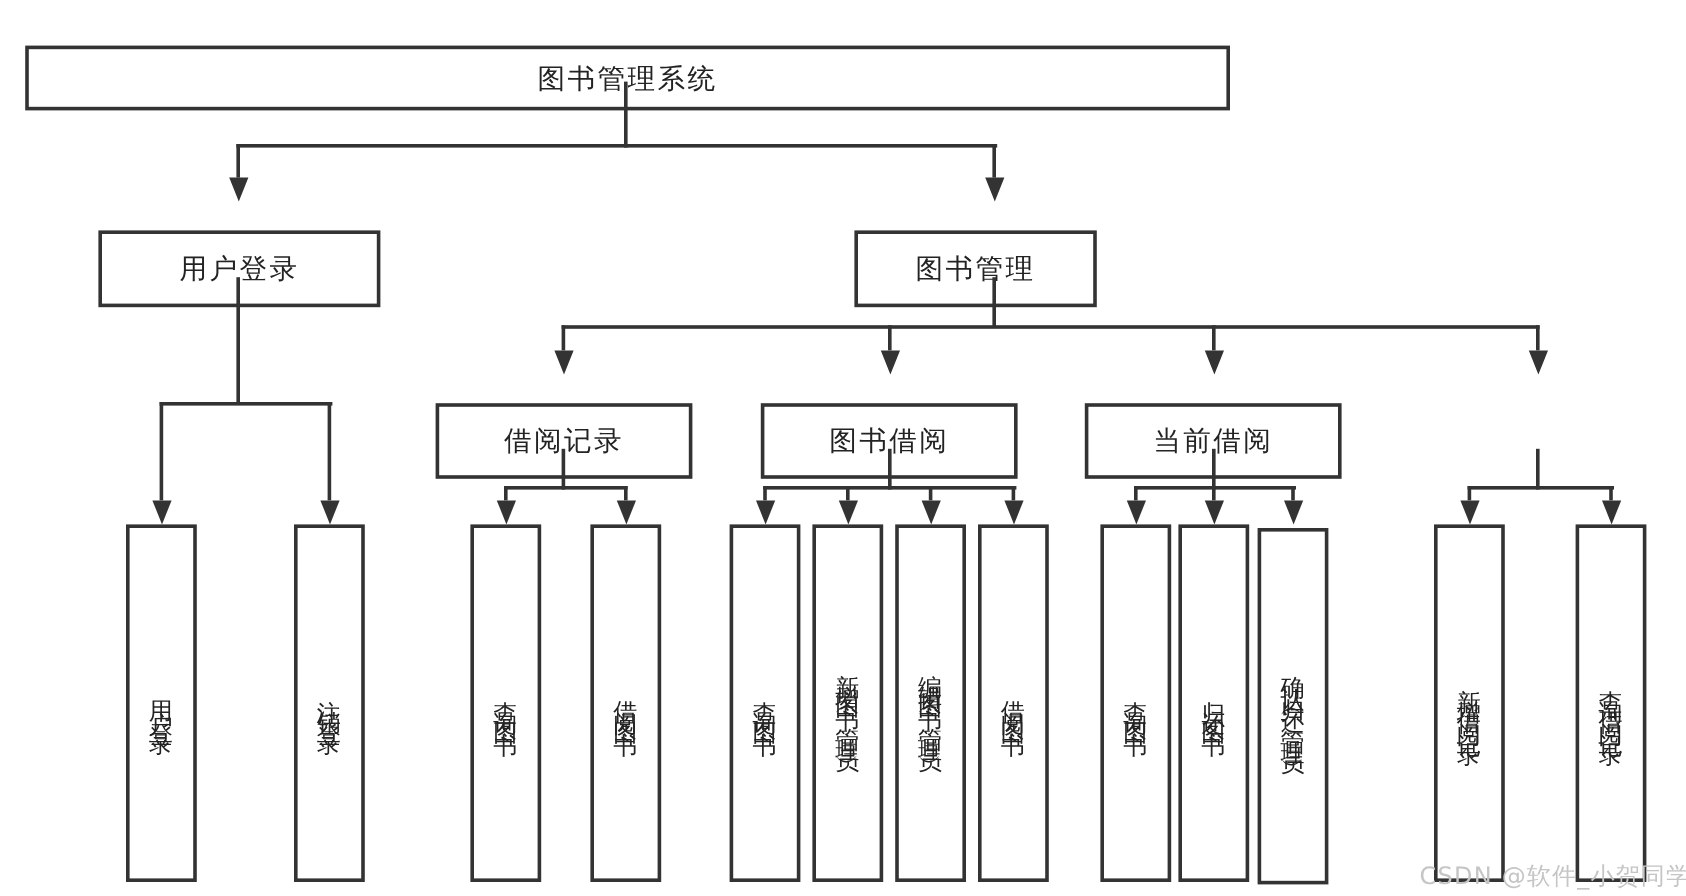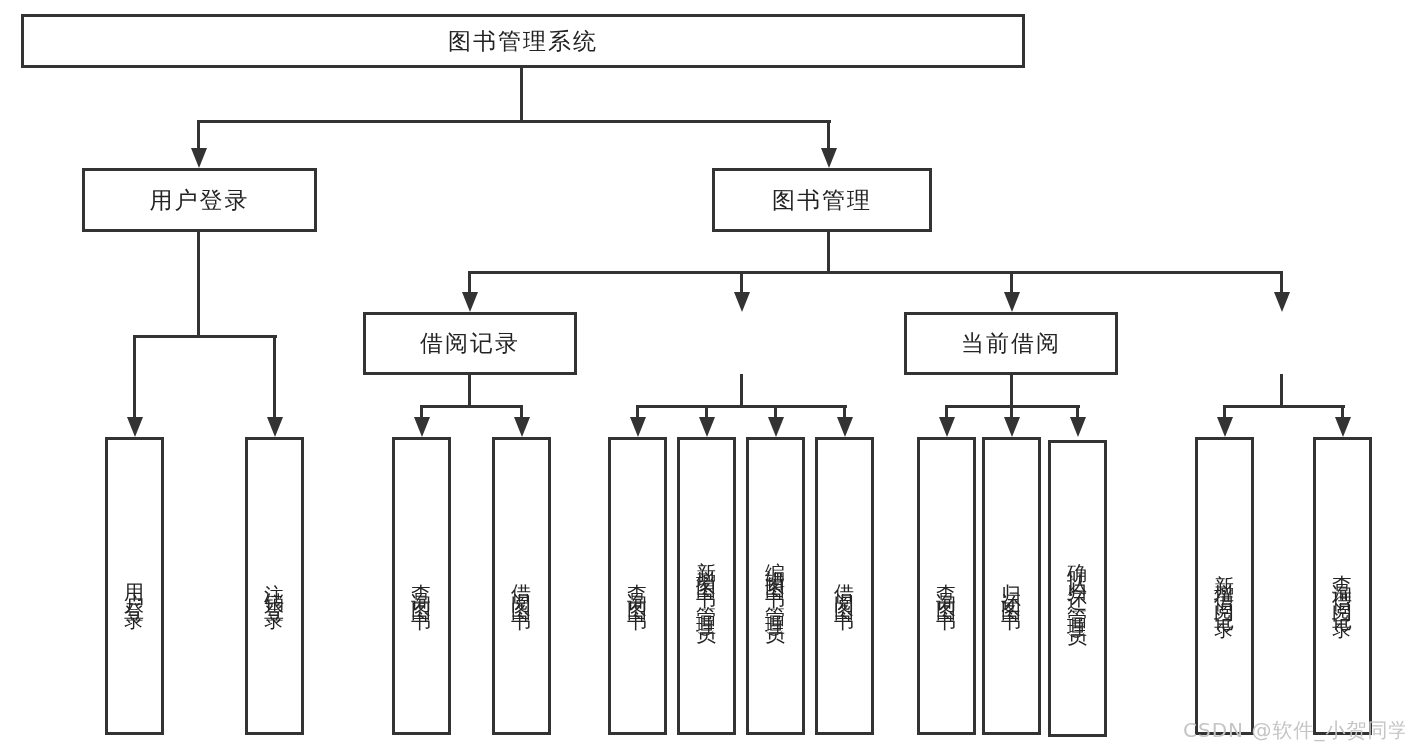--- a/index.html
+++ b/index.html
@@ -11,21 +11,21 @@
     overflow:hidden;
   }
   .node{
     position:absolute;
     box-sizing:border-box;
     border:3px solid #333333;
     background:#ffffff;
     display:flex;align-items:center;justify-content:center;
     color:#232323;
   }
-  .node.h-label{font-size:23px;letter-spacing:2px;}
+  .node.h-label{font-size:23px;letter-spacing:2px;margin-top:24px;}
   .leaf{
     position:absolute;
     box-sizing:border-box;
     border:3px solid #333333;
     background:#ffffff;
     width:59px;top:437px;height:298px;
     display:flex;align-items:center;justify-content:center;
     color:#232323;
   }
   .vtext{
@@ -70,38 +70,41 @@
   </div>
 
   <div class="vline" style="left:520px;top:68px;height:55px;"></div>
   <div class="hline" style="left:197px;top:120px;width:634px;"></div>
   <div class="arrow" style="left:197px;top:120px;height:28px;"></div>
   <div class="arrow" style="left:827px;top:120px;height:28px;"></div>
 
   <div class="node h-label" style="left:82px;top:168px;width:235px;height:64px;">
     <span>用户登录</span>
   </div>
-  <div class="node h-label" style="left:712px;top:168px;width:220px;height:64px;">
+  <div class="node h-label" style="left:712px;top:168px;width:202px;height:64px;">
     <span>图书管理</span>
   </div>
 
   <div class="vline" style="left:197px;top:231px;height:106px;"></div>
   <div class="hline" style="left:133px;top:335px;width:144px;"></div>
   <div class="arrow" style="left:133px;top:335px;height:82px;"></div>
   <div class="arrow" style="left:273px;top:335px;height:82px;"></div>
 
   <div class="vline" style="left:827px;top:231px;height:42px;"></div>
   <div class="hline" style="left:468px;top:271px;width:815px;"></div>
   <div class="arrow" style="left:468px;top:271px;height:21px;"></div>
   <div class="arrow" style="left:740px;top:271px;height:21px;"></div>
   <div class="arrow" style="left:1010px;top:271px;height:21px;"></div>
   <div class="arrow" style="left:1280px;top:271px;height:21px;"></div>
 
   <div class="node h-label" style="left:363px;top:312px;width:214px;height:63px;">
     <span>借阅记录</span>
+  </div>
+  <div class="node h-label" style="left:634px;top:312px;width:214px;height:63px;">
+    <span>图书借阅</span>
   </div>
   <div class="node h-label" style="left:904px;top:312px;width:214px;height:63px;">
     <span>当前借阅</span>
   </div>
 
   <div class="vline" style="left:468px;top:374px;height:34px;"></div>
   <div class="hline" style="left:420px;top:405px;width:103px;"></div>
   <div class="arrow" style="left:420px;top:405px;height:12px;"></div>
   <div class="arrow" style="left:520px;top:405px;height:12px;"></div>
 

